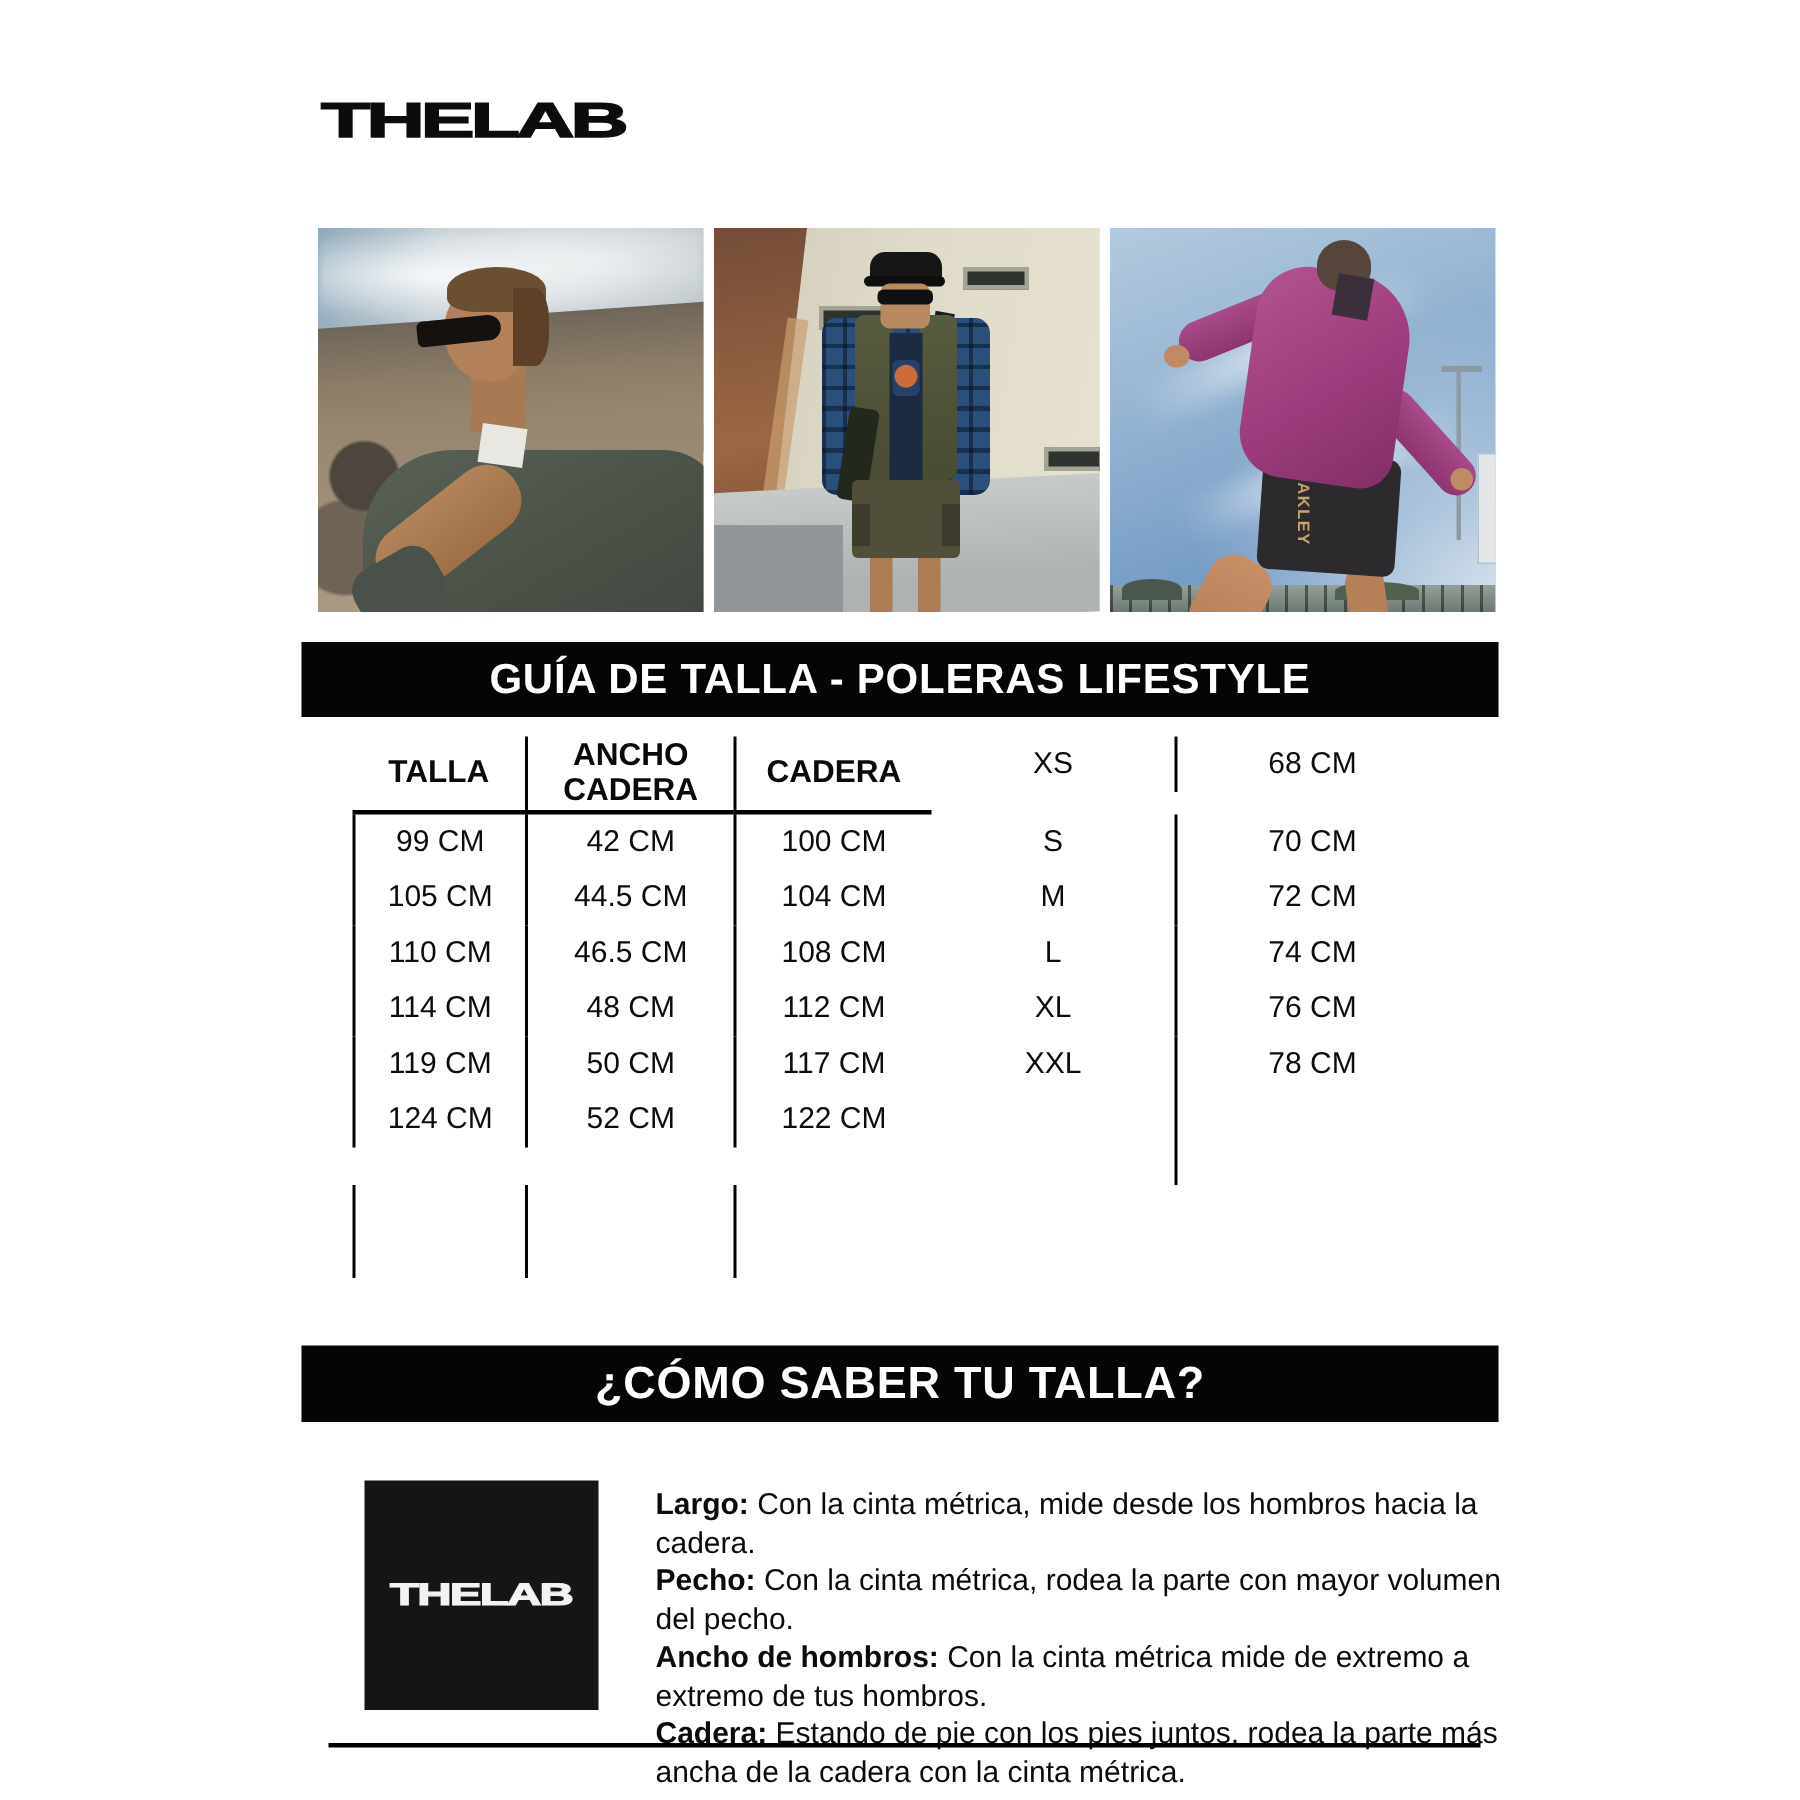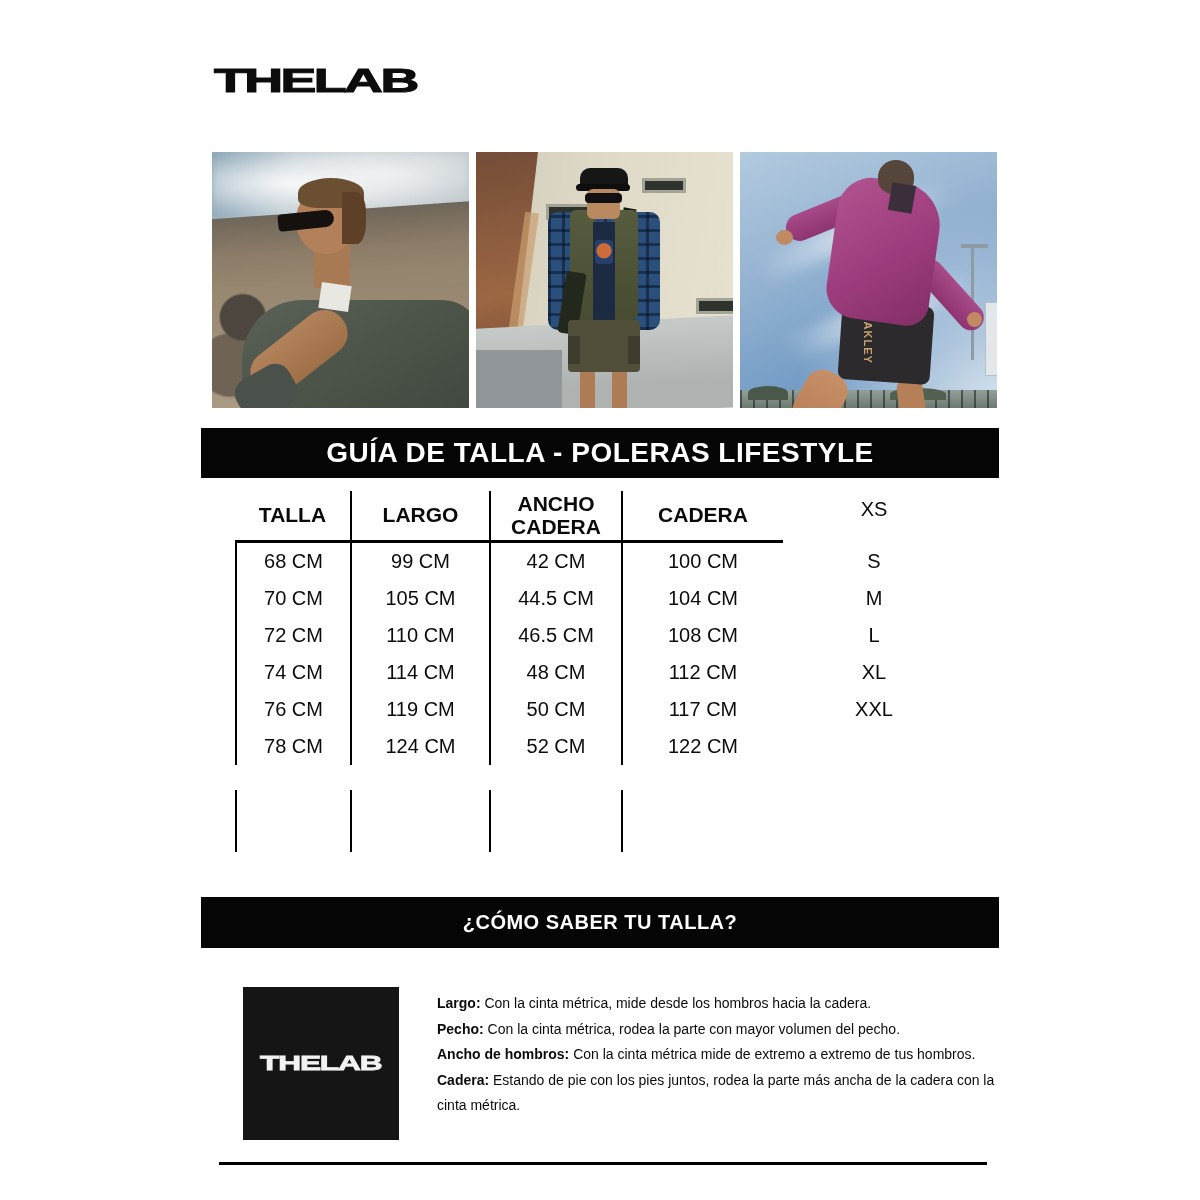--- a/index.html
+++ b/index.html
@@ -110,35 +110,35 @@
   .p3-panel{left:245px;top:150px;width:12px;height:72px;background:#e3e7ea;border:1px solid #b8c0c6;}
   .p3-ground{left:0;top:238px;width:257px;height:18px;
     background:repeating-linear-gradient(90deg,rgba(20,30,25,.55) 0 2px,transparent 2px 13px),
                linear-gradient(#93a09a,#6c7a70);}
   .p3-bush1{left:8px;top:234px;width:40px;height:14px;border-radius:50% 50% 0 0;background:#49584b;}
   .p3-bush2{left:150px;top:236px;width:56px;height:12px;border-radius:50% 50% 0 0;background:#51604f;}
   
   .banner{position:absolute;left:201px;width:798px;background:#050505;color:#ffffff;
     display:flex;align-items:center;justify-content:center;font-weight:700;}
   .banner-1{top:428px;height:50px;font-size:28px;letter-spacing:.5px;}
-  .banner-2{top:897px;height:51px;font-size:20px;letter-spacing:.5px;}
+  .banner-2{top:897px;height:51px;font-size:30px;letter-spacing:.5px;}
   
   .size-table{position:absolute;left:235px;top:491px;width:730px;
     display:grid;grid-template-columns:115px 139px 132px 162px 182px;}
   .size-table>div{box-sizing:border-box;display:flex;align-items:center;justify-content:center;text-align:center;}
   .th{height:52px;font-weight:700;font-size:21px;line-height:1.08;border-bottom:3px solid #000;}
   .td{height:37px;font-size:20px;color:#0c0c0c;}
   .sp{height:62px;}
   .dvl{border-left:2px solid #000;}
   
   .howto-box{position:absolute;left:243px;top:987px;width:156px;height:153px;background:#151515;
     display:flex;align-items:center;justify-content:center;}
   .howto-box .logo-sm{font-size:26px;font-weight:700;letter-spacing:-1px;color:#f2f2f2;
     -webkit-text-stroke:1px #f2f2f2;transform:scale(1.22,0.8);white-space:nowrap;}
-  .instructions{position:absolute;left:437px;top:991px;width:578px;font-size:14px;line-height:25.5px;color:#0b0b0b;}
+  .instructions{position:absolute;left:437px;top:991px;width:578px;font-size:20px;line-height:25.5px;color:#0b0b0b;}
   .instructions p{margin:0;}
   .instructions strong{font-weight:700;}
   
   .bottom-rule{position:absolute;left:219px;top:1162px;width:768px;height:3px;background:#000;}
 </style>
 </head>
 <body>
 
 <div class="logo-top">THELAB</div>
 
@@ -210,21 +210,20 @@
     <div class="ab p3-collar"></div>
   </div>
 </div>
 
 <div class="banner banner-1">
   <span>GUÍA DE TALLA - POLERAS LIFESTYLE</span>
 </div>
 
 <div class="size-table">
   <div class="th">TALLA</div>
-  <div class="th dvl">LARGO</div>
   <div class="th dvl">ANCHO CADERA</div>
   <div class="th dvl">CADERA</div>
 
   <div class="td">XS</div>
   <div class="td dvl">68 CM</div>
   <div class="td dvl">99 CM</div>
   <div class="td dvl">42 CM</div>
   <div class="td dvl">100 CM</div>
 
   <div class="td">S</div>

